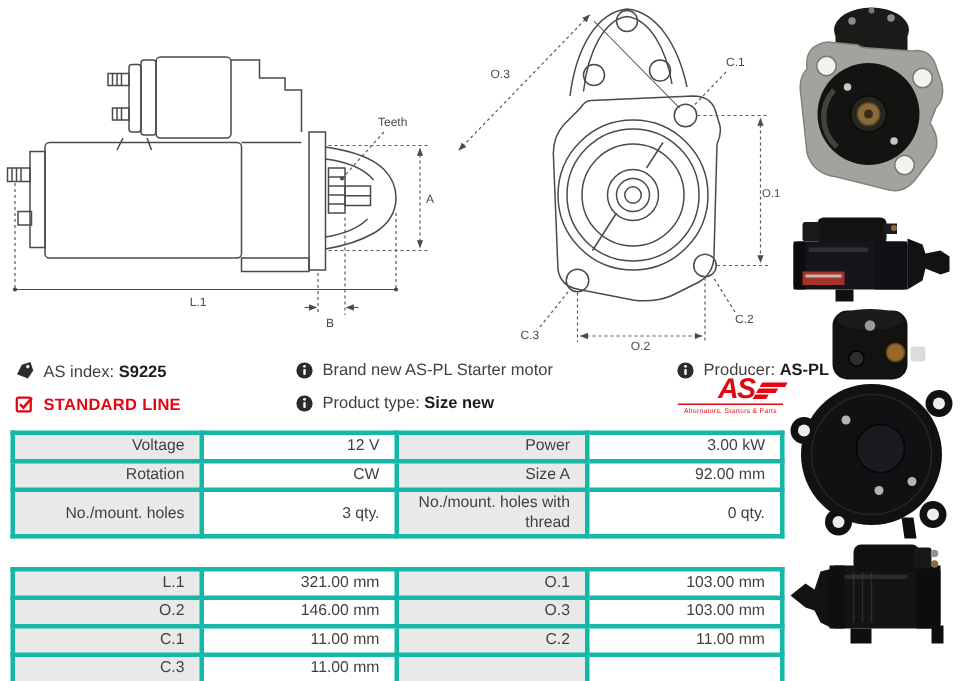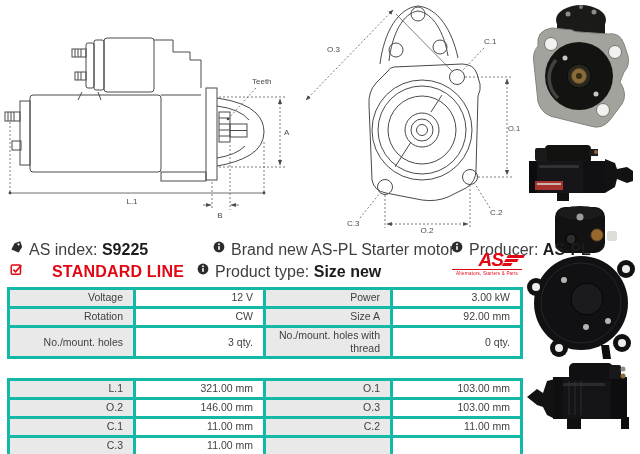--- a/index.html
+++ b/index.html
@@ -1,23 +1,23 @@
 <!DOCTYPE html>
 <html><head>
 <meta charset="utf-8">
 <style>
   html,body{margin:0;padding:0;}
   body{
     width:640px;height:454px;position:relative;overflow:hidden;background:#fff;
     font-family:"Liberation Sans", sans-serif;color:#3f3f3f;
   }
   .abs{position:absolute;}
-  .inforow{position:absolute;display:flex;align-items:flex-start;gap:6px;font-size:16px;color:#3f3f3f;white-space:nowrap;}
+  .inforow{position:absolute;display:flex;align-items:flex-end;gap:6px;font-size:11px;color:#3f3f3f;white-space:nowrap;}
   .inforow b{color:#1c1c1c;}
-  .redline{color:#e30613;font-weight:bold;letter-spacing:.2px;margin-left:23px;}
+  .redline{color:#e30613;font-weight:bold;letter-spacing:.2px;}
   .icon{flex:0 0 auto;display:block;}
 
   table.spec{position:absolute;left:7px;border-collapse:collapse;table-layout:fixed;font-size:10.5px;color:#3f3f3f;}
   .spec td{border:3px solid #14b8a6;padding:1px 10px 1px 4px;text-align:right;vertical-align:middle;line-height:1.25;}
   .spec td.lbl{background:#e9e9e9;}
   .spec td.val{background:#ffffff;}
   .spec tr{height:19px;}
   #spec-table{top:287px;}
   #dim-table{top:378px;}
 
@@ -249,21 +249,21 @@
 </div>
 
 <div class="inforow" style="left:10px;top:263px;">
   <svg class="icon" width="13" height="13" viewBox="0 0 13 13">
     <rect x="1.2" y="2" width="9.3" height="9.3" rx="1.2" fill="none" stroke="#e30613" stroke-width="1.5"></rect>
     <path d="M3.4,6.6 L5.6,8.8 L11.3,2.2" fill="none" stroke="#e30613" stroke-width="1.7"></path>
   </svg>
   <span class="redline">STANDARD LINE</span>
 </div>
 
-<div class="inforow" style="left:213px;top:241px;">
+<div class="inforow" style="left:197px;top:241px;">
   <svg class="icon" width="12" height="12" viewBox="0 0 12 12">
     <circle cx="6" cy="6" r="5.4" fill="#2b2b2b"></circle>
     <rect x="5.2" y="5" width="1.6" height="4" rx="0.7" fill="#fff"></rect>
     <circle cx="6" cy="3.2" r="0.95" fill="#fff"></circle>
   </svg>
   <span>Brand new AS-PL Starter motor</span>
 </div>
 
 <div class="inforow" style="left:197px;top:263px;">
   <svg class="icon" width="12" height="12" viewBox="0 0 12 12">

